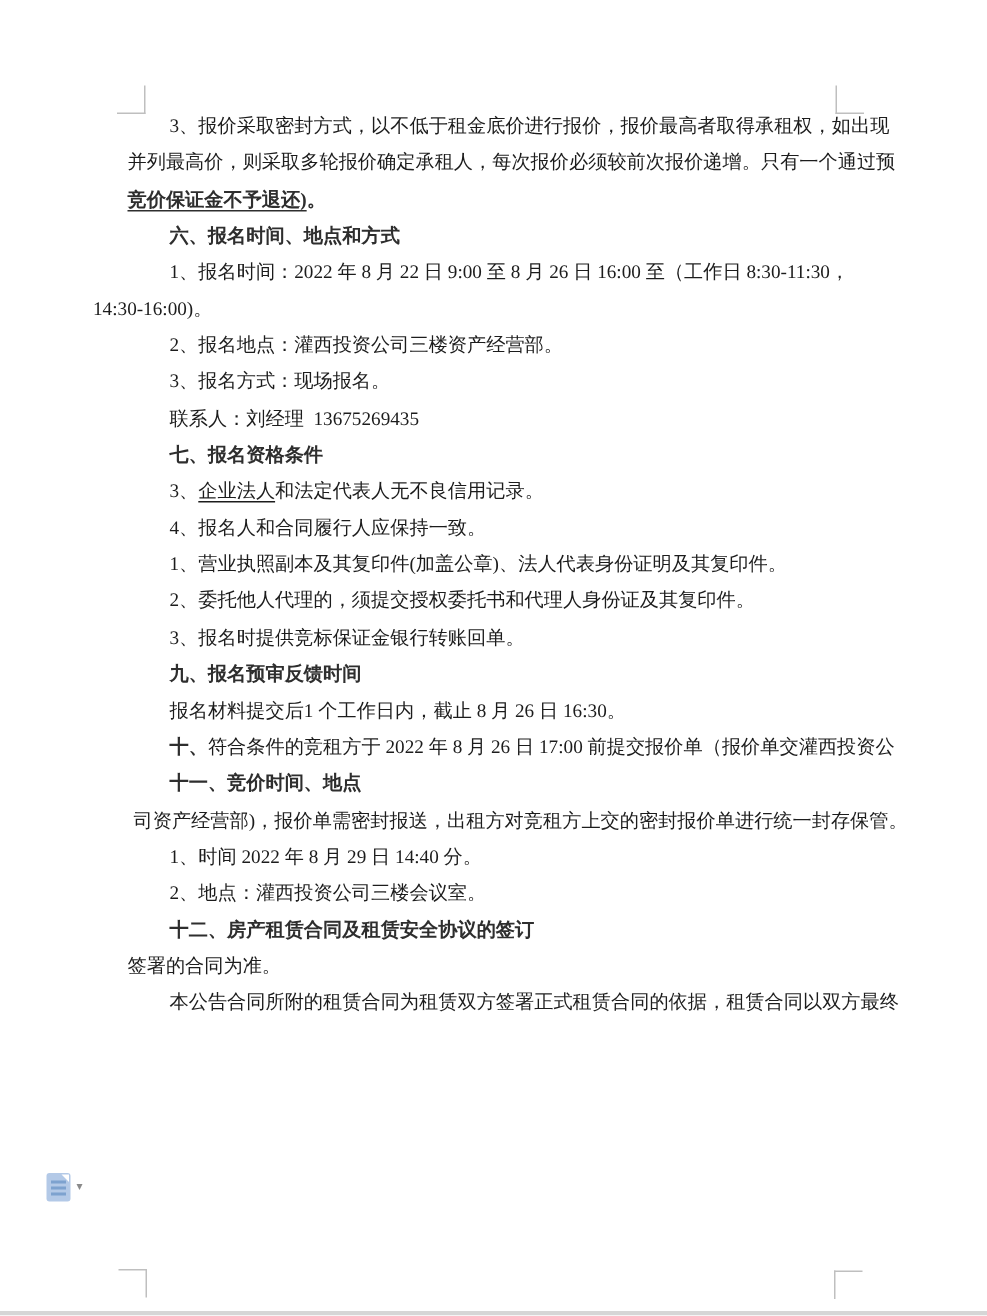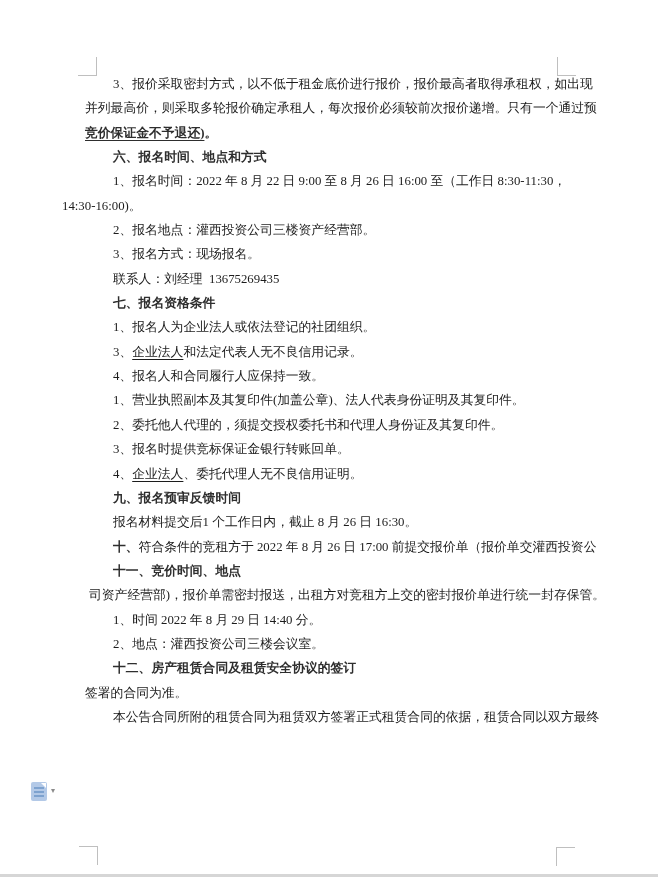--- a/index.html
+++ b/index.html
@@ -63,27 +63,25 @@
       <div class="line" style="text-indent: 28px;"><span class="seg">3、报价采取密封方式，以不低于租金底价进行报价，报价最高者取得承租权，如出现</span></div>
       <div class="line" style="text-indent: 0px;"><span class="seg">并列最高价，则采取多轮报价确定承租人，每次报价必须较前次报价递增。只有一个通过预</span></div>
       <div class="line" style="text-indent: 0px;"><span class="seg b u">竞价保证金不予退还)</span><span class="seg b">。</span></div>
       <div class="line" style="text-indent: 28px;"><span class="seg b">六、报名时间、地点和方式</span></div>
       <div class="line" style="text-indent: 28px;"><span class="seg">1、报名时间：2022 年 8 月 22 日 9:00 至 8 月 26 日 16:00 至（工作日 8:30-11:30，</span></div>
       <div class="line" style="text-indent: -23px;"><span class="seg">14:30-16:00)。</span></div>
       <div class="line" style="text-indent: 28px;"><span class="seg">2、报名地点：灌西投资公司三楼资产经营部。</span></div>
       <div class="line" style="text-indent: 28px;"><span class="seg">3、报名方式：现场报名。</span></div>
       <div class="line" style="text-indent: 28px;"><span class="seg">联系人：刘经理  13675269435</span></div>
       <div class="line" style="text-indent: 28px;"><span class="seg b">七、报名资格条件</span></div>
-      <div class="line" style="text-indent: 28px;"><span class="seg">1、报名人为企业法人或依法登记的社团组织。</span></div>
       <div class="line" style="text-indent: 28px;"><span class="seg">3、</span><span class="seg u">企业法人</span><span class="seg">和法定代表人无不良信用记录。</span></div>
       <div class="line" style="text-indent: 28px;"><span class="seg">4、报名人和合同履行人应保持一致。</span></div>
       <div class="line" style="text-indent: 28px;"><span class="seg">1、营业执照副本及其复印件(加盖公章)、法人代表身份证明及其复印件。</span></div>
       <div class="line" style="text-indent: 28px;"><span class="seg">2、委托他人代理的，须提交授权委托书和代理人身份证及其复印件。</span></div>
       <div class="line" style="text-indent: 28px;"><span class="seg">3、报名时提供竞标保证金银行转账回单。</span></div>
-      <div class="line" style="text-indent: 28px;"><span class="seg">4、</span><span class="seg u">企业法人</span><span class="seg">、委托代理人无不良信用证明。</span></div>
       <div class="line" style="text-indent: 28px;"><span class="seg b">九、报名预审反馈时间</span></div>
       <div class="line" style="text-indent: 28px;"><span class="seg">报名材料提交后1 个工作日内，截止 8 月 26 日 16:30。</span></div>
       <div class="line" style="text-indent: 28px;"><span class="seg b">十、</span><span class="seg">符合条件的竞租方于 2022 年 8 月 26 日 17:00 前提交报价单（报价单交灌西投资公</span></div>
       <div class="line" style="text-indent: 28px;"><span class="seg b">十一、竞价时间、地点</span></div>
       <div class="line" style="text-indent: 4px;"><span class="seg">司资产经营部)，报价单需密封报送，出租方对竞租方上交的密封报价单进行统一封存保管。</span></div>
       <div class="line" style="text-indent: 28px;"><span class="seg">1、时间 2022 年 8 月 29 日 14:40 分。</span></div>
       <div class="line" style="text-indent: 28px;"><span class="seg">2、地点：灌西投资公司三楼会议室。</span></div>
       <div class="line" style="text-indent: 28px;"><span class="seg b">十二、房产租赁合同及租赁安全协议的签订</span></div>
       <div class="line" style="text-indent: 0px;"><span class="seg">签署的合同为准。</span></div>
       <div class="line" style="text-indent: 28px;"><span class="seg">本公告合同所附的租赁合同为租赁双方签署正式租赁合同的依据，租赁合同以双方最终</span></div>

